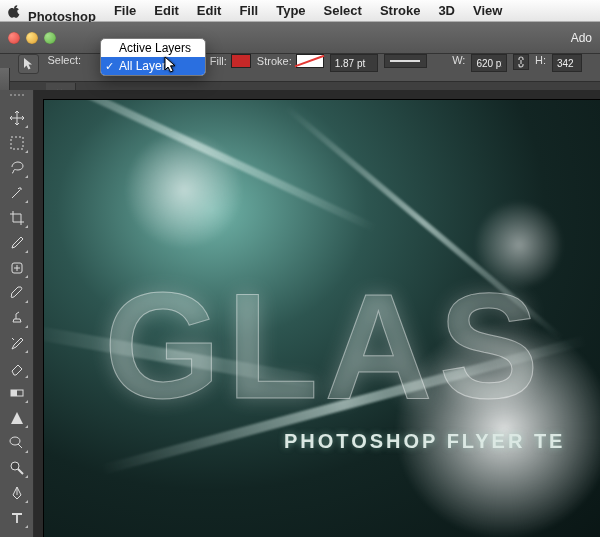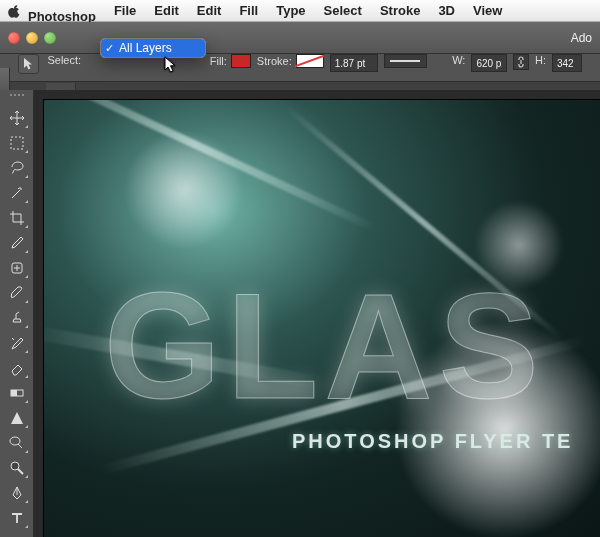--- a/index.html
+++ b/index.html
@@ -56,21 +56,21 @@
   .grip span { width:2px; height:2px; background:#888; }
   .tool-btn { width: 26px; height: 24px; display:flex; align-items:center; justify-content:center; border-radius:2px; color:#ddd; position:relative; }
   .tool-btn svg { display:block; }
   .tool-btn .corner { position:absolute; right:2px; bottom:2px; width:0; height:0; border-right:3px solid #bbb; border-top:3px solid transparent; }
 
   .canvas-area { flex:1; background: #2a2a2a; padding: 10px 0 0 10px; position:relative; overflow:hidden; }
   .document { width: 560px; height: 440px; background: radial-gradient(ellipse at 30% 25%, #6fb3a8 0%, #2d5550 28%, #122523 60%, #0a1615 100%); position:relative; overflow:hidden; box-shadow: 0 0 0 1px #000; }
   .flare { position:absolute; background: radial-gradient(circle, rgba(255,255,255,.85), rgba(255,255,255,0) 70%); border-radius:50%; filter: blur(2px); }
   .streak { position:absolute; background: linear-gradient(90deg, rgba(255,255,255,0), rgba(220,240,235,.6), rgba(255,255,255,0)); transform-origin:center; filter: blur(1px); }
   .big-text { position:absolute; left: 40px; top: 160px; font-size: 150px; font-weight: 800; letter-spacing: 6px; color: rgba(235,245,240,.18); -webkit-text-stroke: 1px rgba(255,255,255,.45); text-shadow: 0 0 20px rgba(255,255,255,.25); font-family: Arial, sans-serif; white-space: nowrap; margin-left: 20px; }
-  .sub-text { position:absolute; left: 248px; top: 330px; font-size: 20px; letter-spacing: 3px; color: #dbe8e3; font-weight: 700; font-family: Arial, sans-serif; white-space: nowrap; text-shadow: 0 0 6px rgba(160,220,200,.5); }
+  .sub-text { position:absolute; left: 240px; top: 330px; font-size: 20px; letter-spacing: 3px; color: #dbe8e3; font-weight: 700; font-family: Arial, sans-serif; white-space: nowrap; text-shadow: 0 0 6px rgba(160,220,200,.5); }
   .vertical-ruler { position:absolute; left:40px; top:90px; width:6px; bottom:0; background:#3a3a3a; }
 </style>
 </head>
 <body>
 
 <div class="mac-menubar">
   <span class="apple-logo">
     <svg width="14" height="14" viewBox="0 0 14 14">
         <path fill="#333" d="M9.3 1.2c0 .9-.4 1.7-1 2.3-.6.6-1.5 1-2.3.9 0-.9.4-1.8 1-2.3C7.6 1.5 8.5 1.1 9.3 1.2zM11.4 10.4c-.3.7-.7 1.4-1.2 2-.6.7-1.3 1.4-2.2 1.4-.8 0-1.1-.5-2.1-.5s-1.3.5-2.1.5c-.9 0-1.6-.8-2.2-1.5C.3 10.7-.5 7.7 1 5.7c.7-1 1.9-1.6 3-1.6.9 0 1.6.6 2.1.6.5 0 1.4-.7 2.4-.6.4 0 1.6.2 2.4 1.3-2 .1-2.4 3.2.5 5z"></path>
       </svg>
@@ -120,20 +120,23 @@
   <div class="chain-box">
     <svg width="10" height="12" viewBox="0 0 10 12">
         <path stroke="#ccc" stroke-width="1.2" fill="none" d="M3 4V3a2 2 0 014 0v1M3 8v1a2 2 0 004 0V8M5 4v4"></path>
       </svg>
   </div>
   <span>H:</span>
   <input class="mini-input w-dim" style="width: 30px;" value="342">
 </div>
 
 <div class="select-popup">
+  <div class="popup-row">
+    <span>Active Layers</span>
+  </div>
   <div class="popup-row selected">
     <span class="check">✓</span>
     <span>All Layers</span>
   </div>
 </div>
 <div class="cursor-arrow">
   <svg width="14" height="18" viewBox="0 0 14 18">
       <path fill="#fff" stroke="#000" stroke-width="1" d="M1 1l0 13 3-3 2.5 5 2.5-1.2-2.5-5H11z"></path>
     </svg>
 </div>

